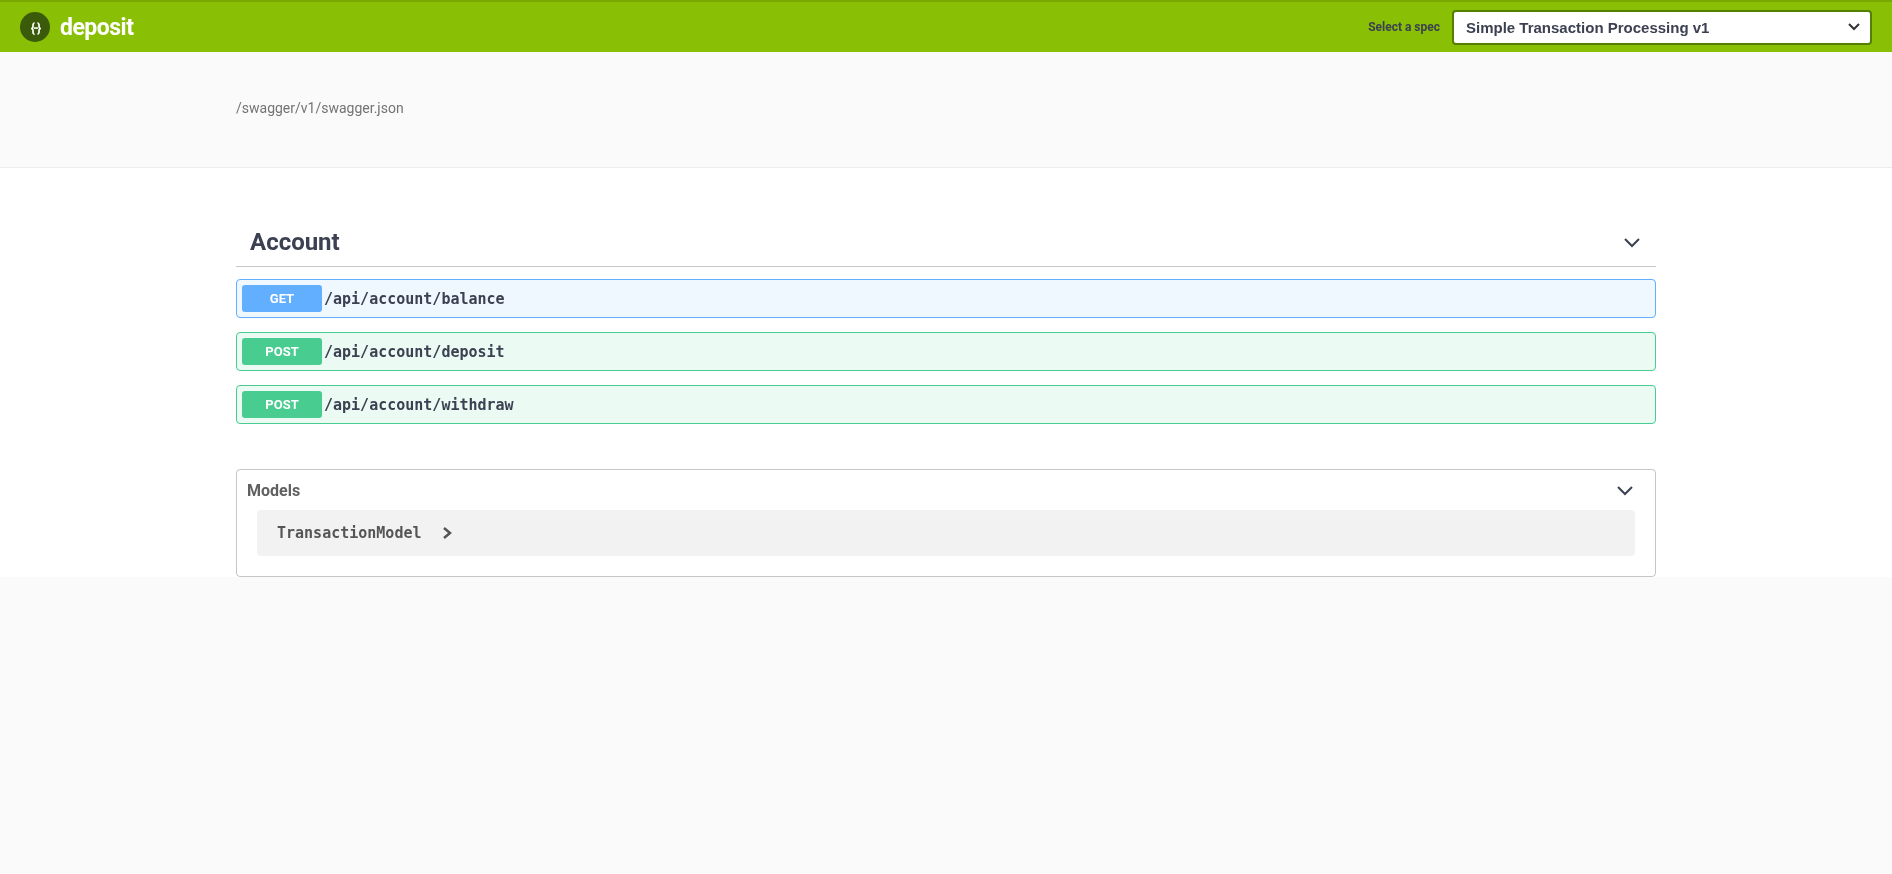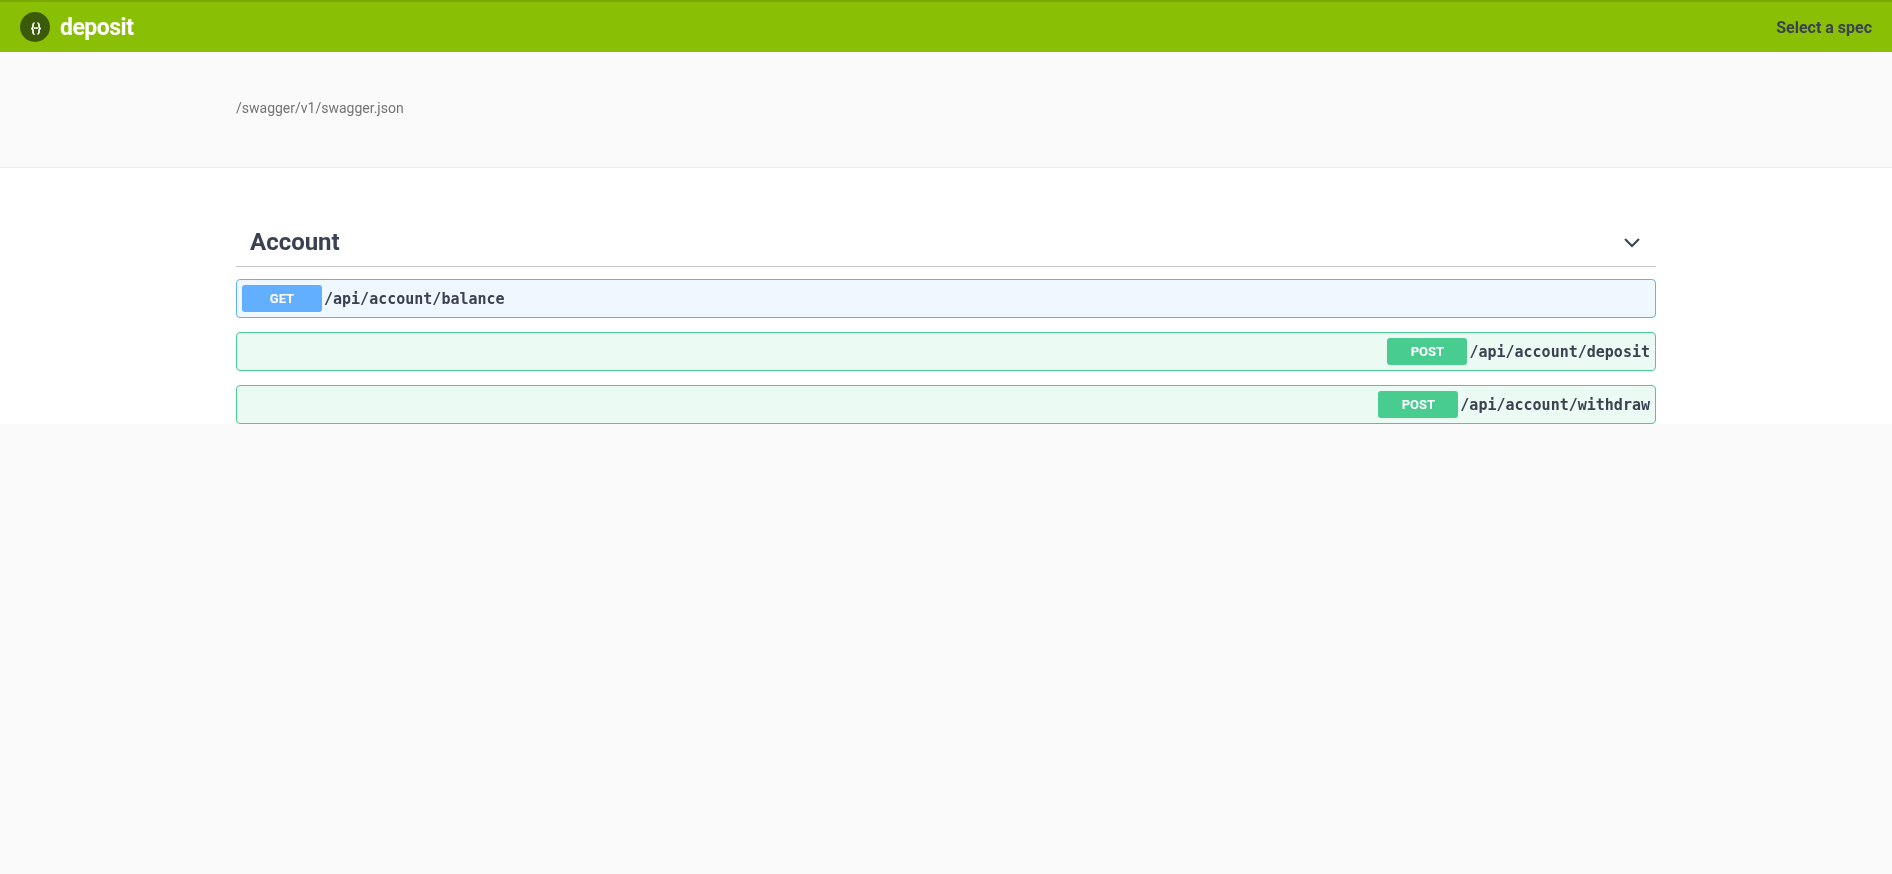--- a/index.html
+++ b/index.html
@@ -41,21 +41,21 @@
       font-weight: 700;
       letter-spacing: -0.5px;
     }
     .spec-selector {
       display: flex;
       align-items: center;
       gap: 12px;
     }
     .spec-label {
       color: #3b4151;
-      font-size: 16px;
+      font-size: 12px;
       font-weight: 700;
     }
     .spec-select {
       border: 2px solid #547f00;
       background: white;
       padding: 7px 35px 7px 12px;
       font-size: 15px;
       font-weight: 700;
       color: #3b4151;
       border-radius: 4px;
@@ -140,21 +140,20 @@
       padding: 5px;
       cursor: pointer;
     }
     .opblock-get {
       background: rgba(97,175,254,0.1);
       border-color: #61affe;
     }
     .opblock-post {
       background: rgba(73,204,144,0.1);
       border-color: #49cc90;
-      justify-content: flex-end;
     }
     .method {
       color: white;
       font-weight: 700;
       font-size: 13px;
       padding: 6px 9px;
       min-width: 80px;
       text-align: center;
       border-radius: 3px;
       text-transform: uppercase;
@@ -214,20 +213,28 @@
 </head>
 <body>
 
 <div class="topbar">
   <div class="logo-wrap">
     <span class="logo-icon">{··}</span>
     <span class="logo-text">deposit</span>
   </div>
   <div class="spec-selector">
     <span class="spec-label">Select a spec</span>
+    <div class="select-wrap">
+      <select class="spec-select">
+        <option>Simple Transaction Processing v1</option>
+      </select>
+      <svg width="12" height="8" viewBox="0 0 12 8">
+          <path d="M1 1 L6 6 L11 1" stroke="#333" stroke-width="2" fill="none"></path>
+        </svg>
+    </div>
   </div>
 </div>
 
 <div class="info-section">
   <div class="container">
     <a class="swagger-link">/swagger/v1/swagger.json</a>
   </div>
 </div>
 
 <div class="main-content">
@@ -248,15 +255,29 @@
       <div class="opblock opblock-post">
         <span class="method method-post">POST</span>
         <span class="path">/api/account/deposit</span>
       </div>
       <div class="opblock opblock-post">
         <span class="method method-post">POST</span>
         <span class="path">/api/account/withdraw</span>
       </div>
     </div>
 
+    <div class="models-section">
+      <div class="models-header">
+        <span class="models-title">Models</span>
+        <svg class="chevron-down" viewBox="0 0 20 20">
+            <path d="M3 7 L10 14 L17 7" stroke="#3b4151" stroke-width="2" fill="none"></path>
+          </svg>
+      </div>
+      <div class="model-item">
+        <span class="model-name">TransactionModel</span>
+        <svg class="chevron-right-small" viewBox="0 0 14 14">
+            <path d="M4 2 L10 7 L4 12" stroke="#555" stroke-width="2.5" fill="none"></path>
+          </svg>
+      </div>
+    </div>
 
   </div>
 </div>
 
 </body></html>

